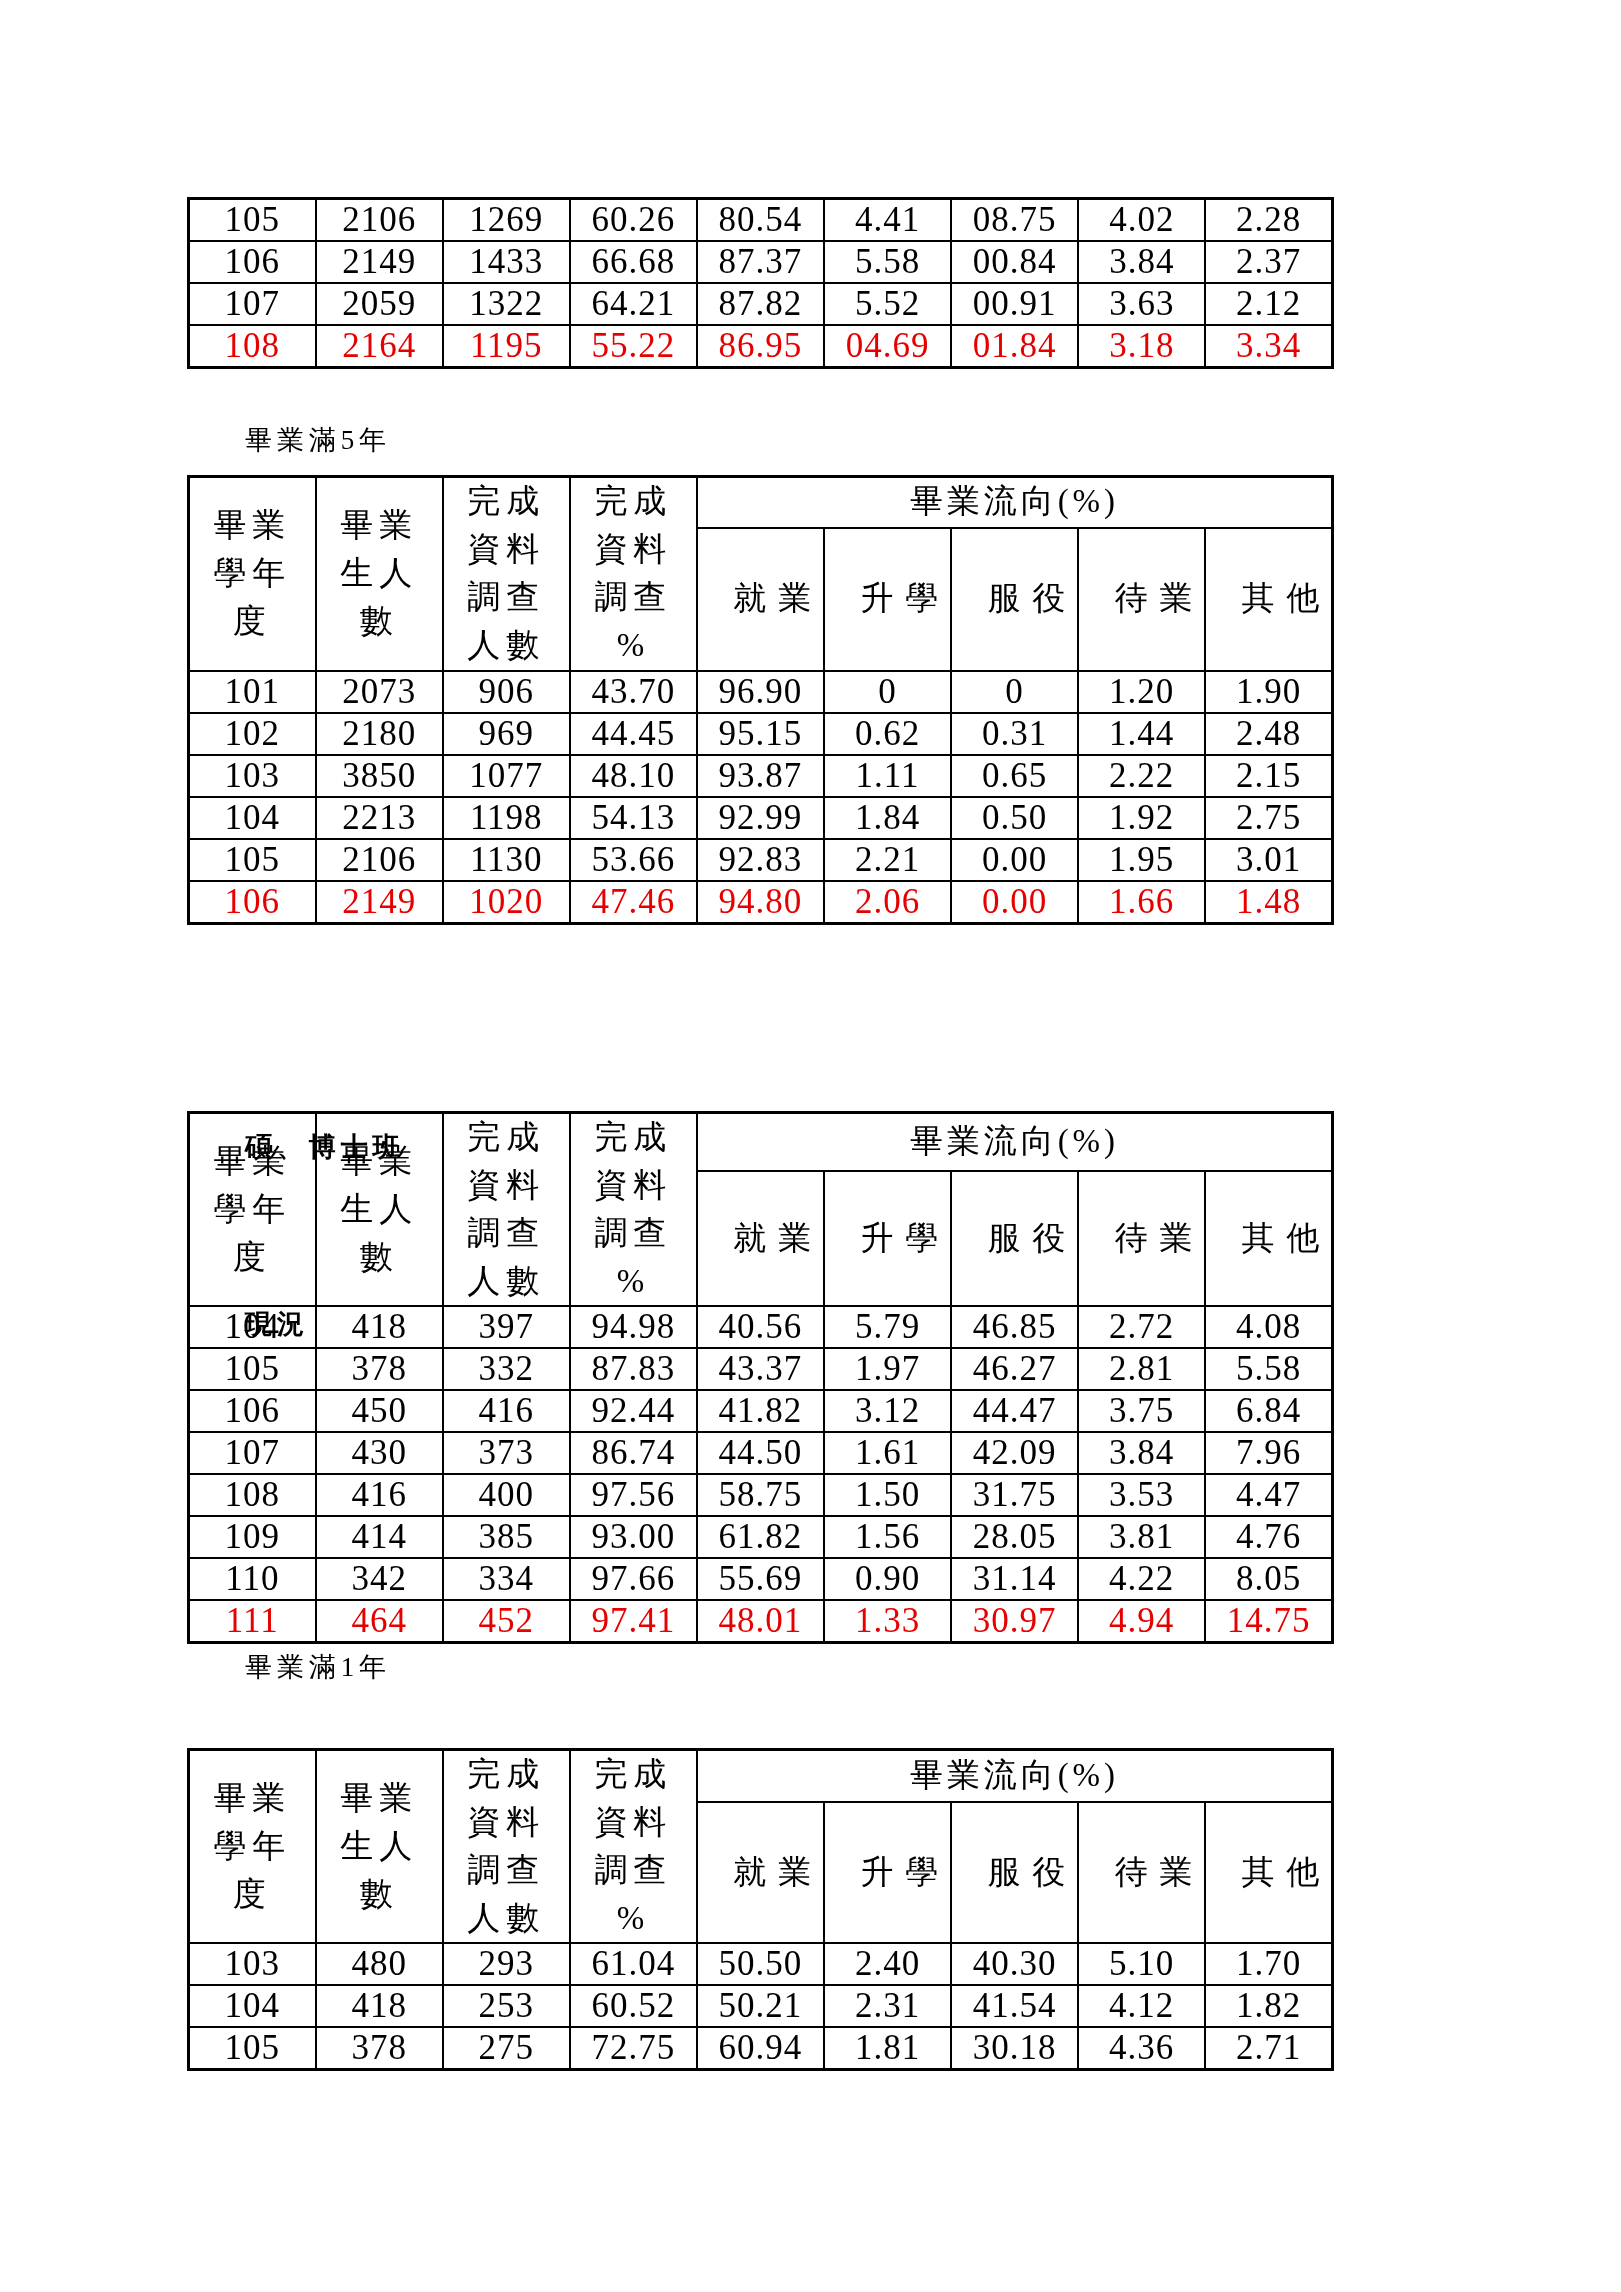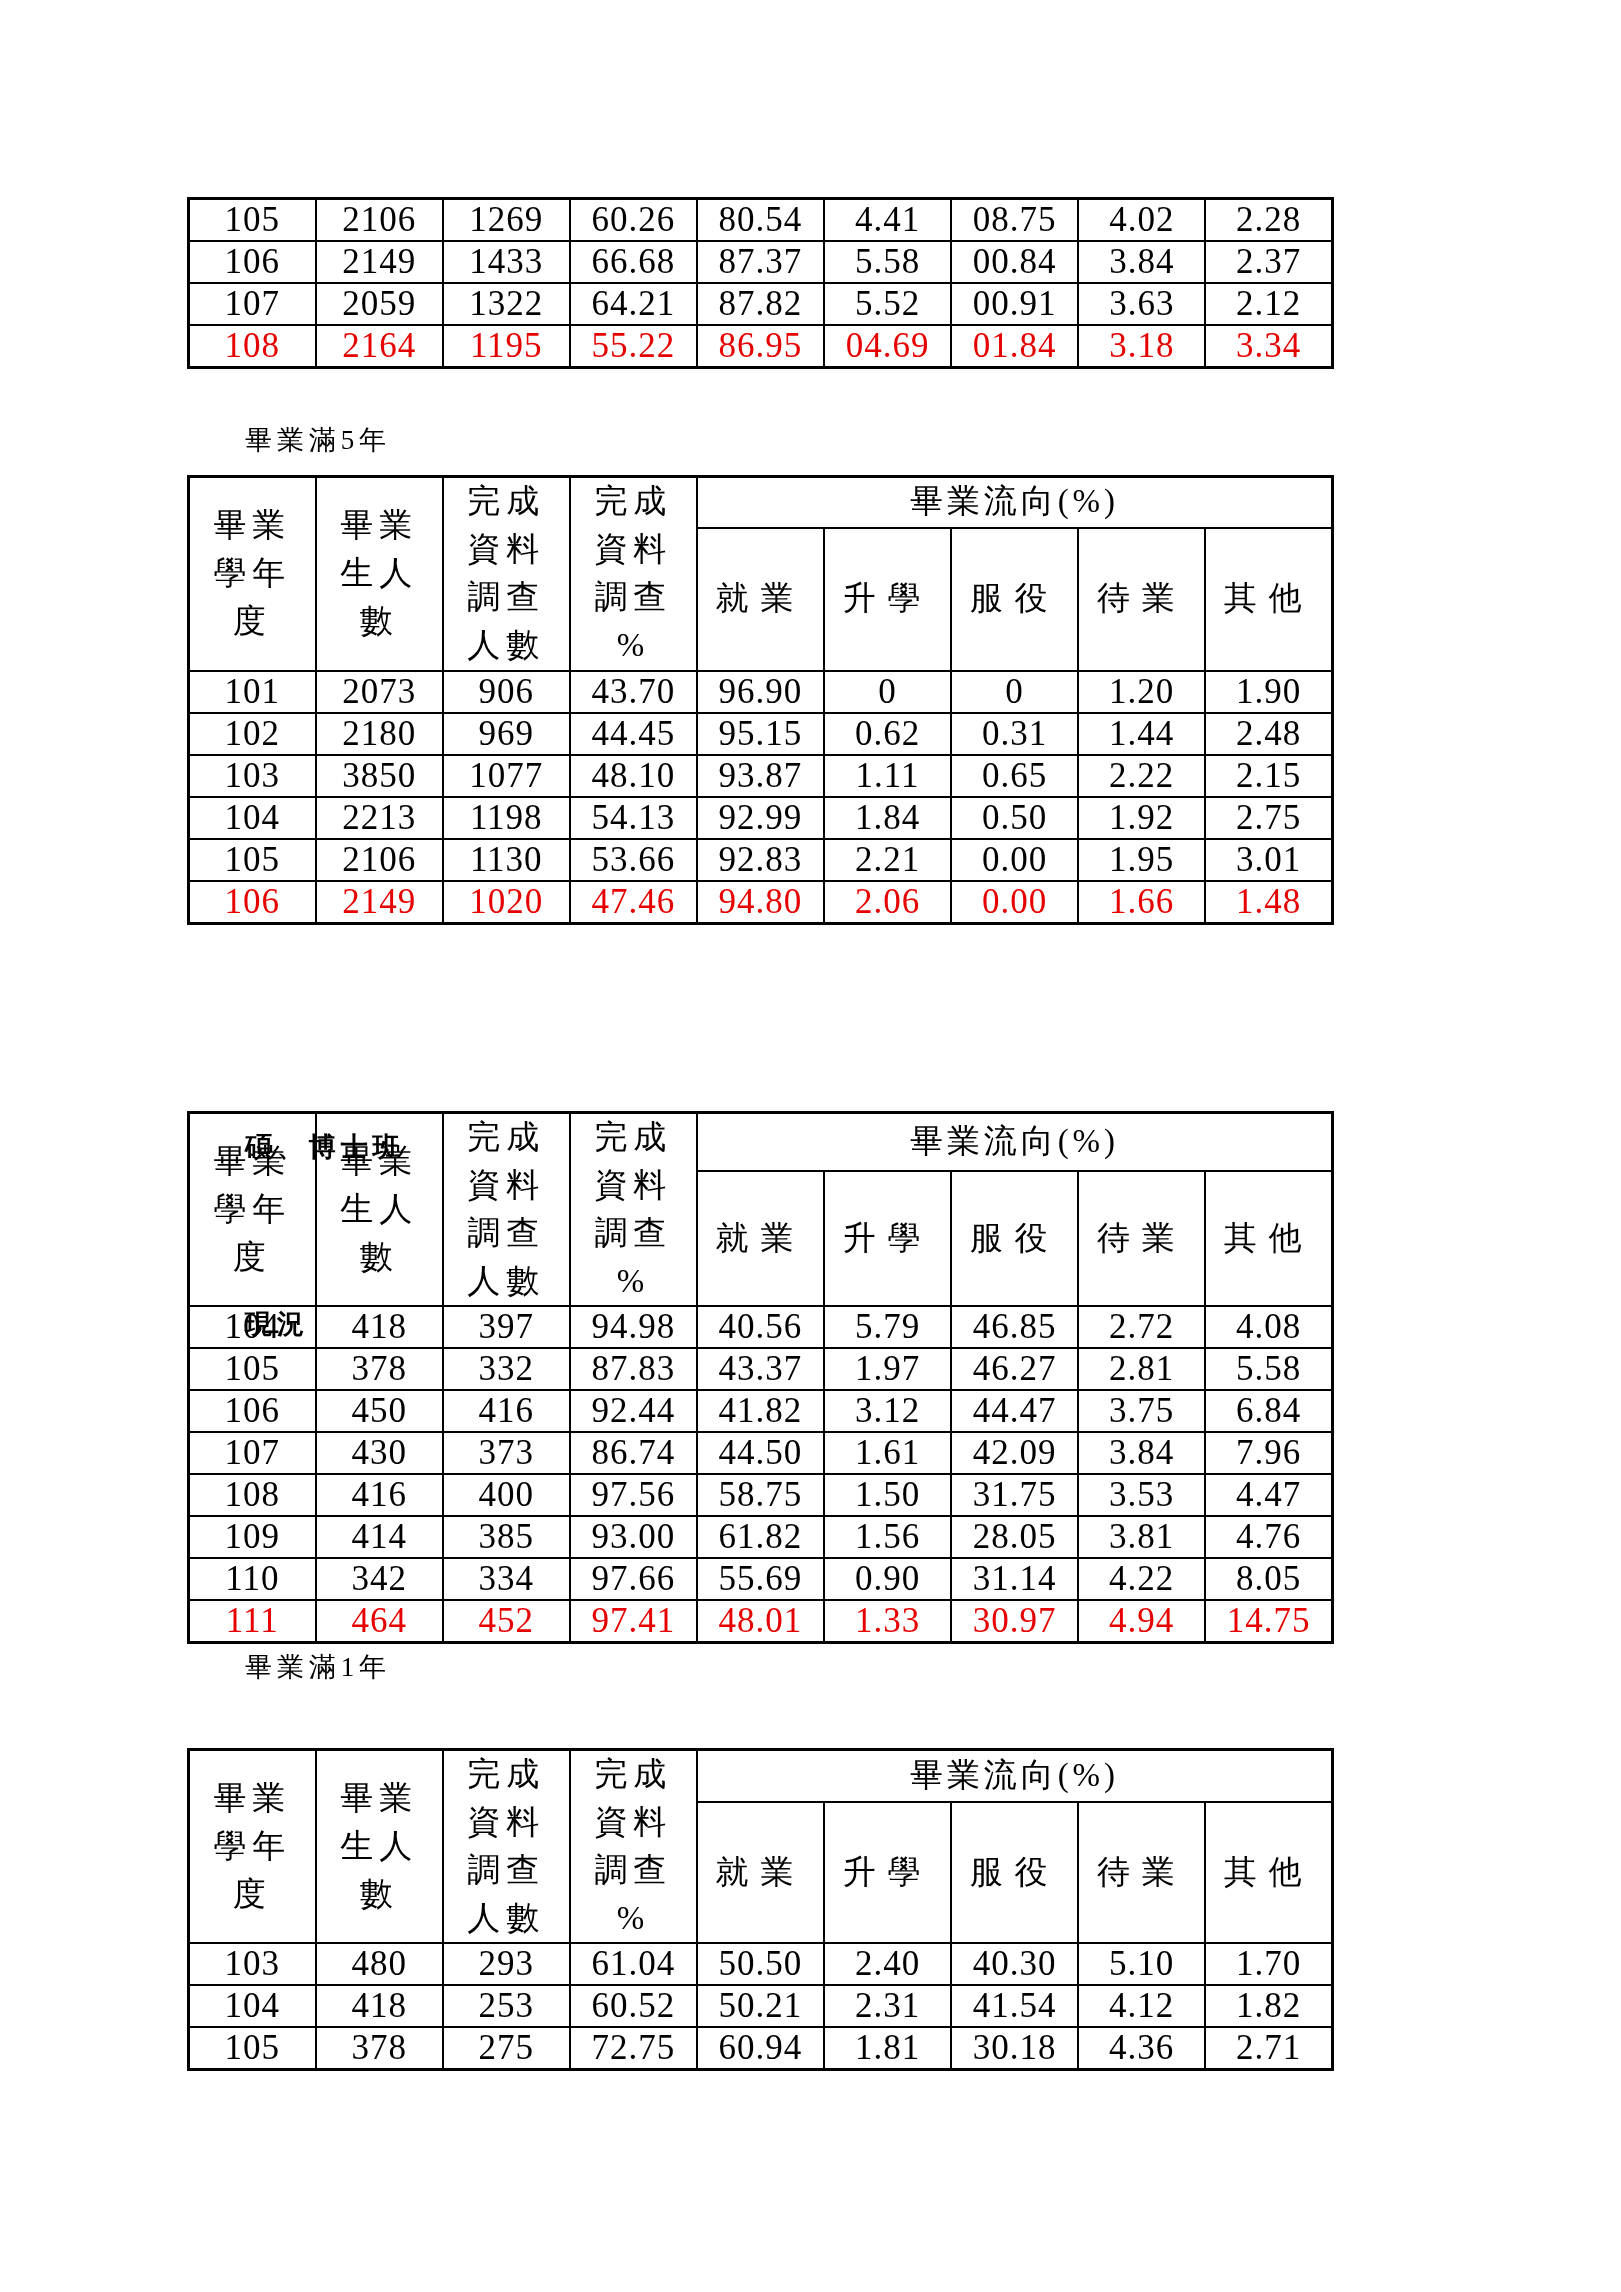--- a/index.html
+++ b/index.html
@@ -26,21 +26,21 @@
     padding:0;
     overflow:hidden;
   }
   .doc-table thead{border-bottom:2.9px solid #000;}
   .doc-table th{
     font-weight:normal;
     font-size:33px;
     line-height:1.45;
     letter-spacing:5.9px;
   }
-  .doc-table .sub-row th{letter-spacing:11.8px;}
+  .doc-table .sub-row th{letter-spacing:11.8px;text-align:right;}
   .doc-table .span-cell{letter-spacing:3.9px;text-align:center;}
   .doc-table td{
     font-size:35px;
     letter-spacing:1px;
   }
   .doc-table tbody tr.red td{color:#e60000;}
 
   #t1{top:197px;}
   #t1 tbody tr{height:41px;}
 

